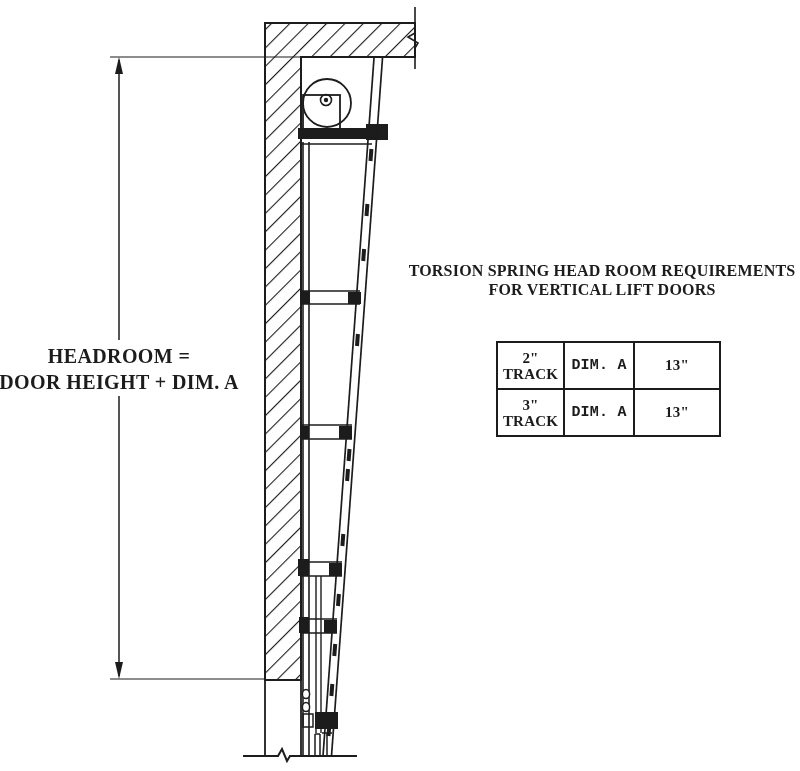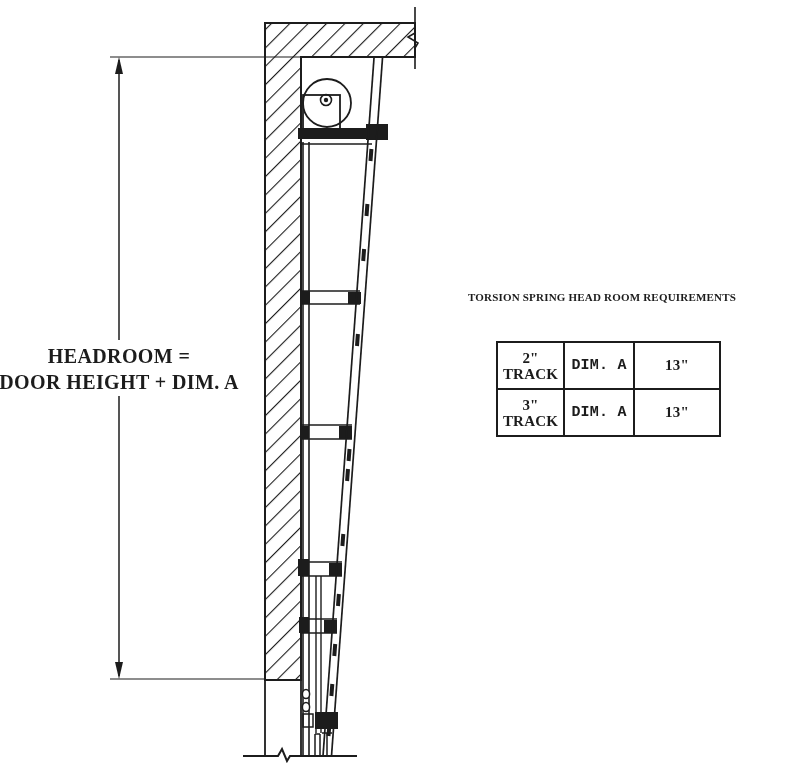--- a/index.html
+++ b/index.html
@@ -16,23 +16,23 @@
   }
   .svg-label {
     font-family: "Liberation Serif", "DejaVu Serif", serif;
     font-size: 20px;
     letter-spacing: 0.4px;
     fill: #1c1c1c;
     font-weight: 600;
   }
   .note-title {
     position: absolute;
-    left: 404px; top: 288px; width: 396px;
+    left: 404px; top: 261px; width: 396px;
     text-align: center;
-    font-size: 11px;
+    font-size: 16px;
     line-height: 19px;
     letter-spacing: 0.2px;
     font-weight: 600;
     white-space: nowrap;
   }
   .note-title .line { display: block; }
   .req-table {
     position: absolute;
     left: 496px; top: 341px;
     border-collapse: collapse;
@@ -158,20 +158,21 @@
     <rect x="303" y="714" width="10" height="13" fill="none" stroke-width="1.5"></rect>
     <path d="M315,734 V756 M320,734 V756 M315,734 H320" fill="none" stroke-width="1.5"></path>
     <path d="M327,733 V756 M322,733 H332" fill="none" stroke-width="1.5"></path>
   </g>
 
   <path d="M243,756 H278 L282,749 287,761 290,756 H357" fill="none" stroke="#1c1c1c" stroke-width="2"></path>
 </svg>
 
 <div class="note-title">
   <span class="line">TORSION SPRING HEAD ROOM REQUIREMENTS</span>
+  <span class="line">FOR VERTICAL LIFT DOORS</span>
 </div>
 
 <table class="req-table">
   <tbody>
     <tr>
       <td class="col-track">
         <div class="stack">
           <span>2"</span>
           <span>TRACK</span>
         </div>

